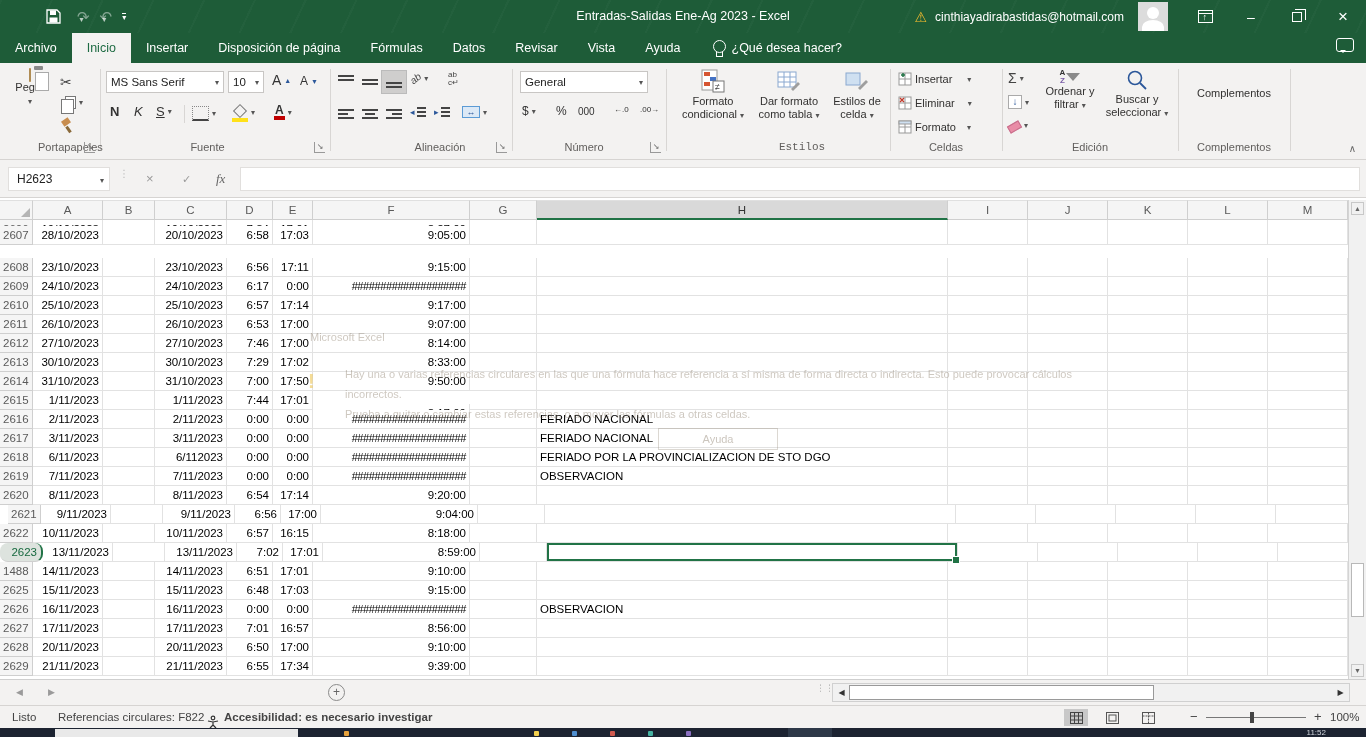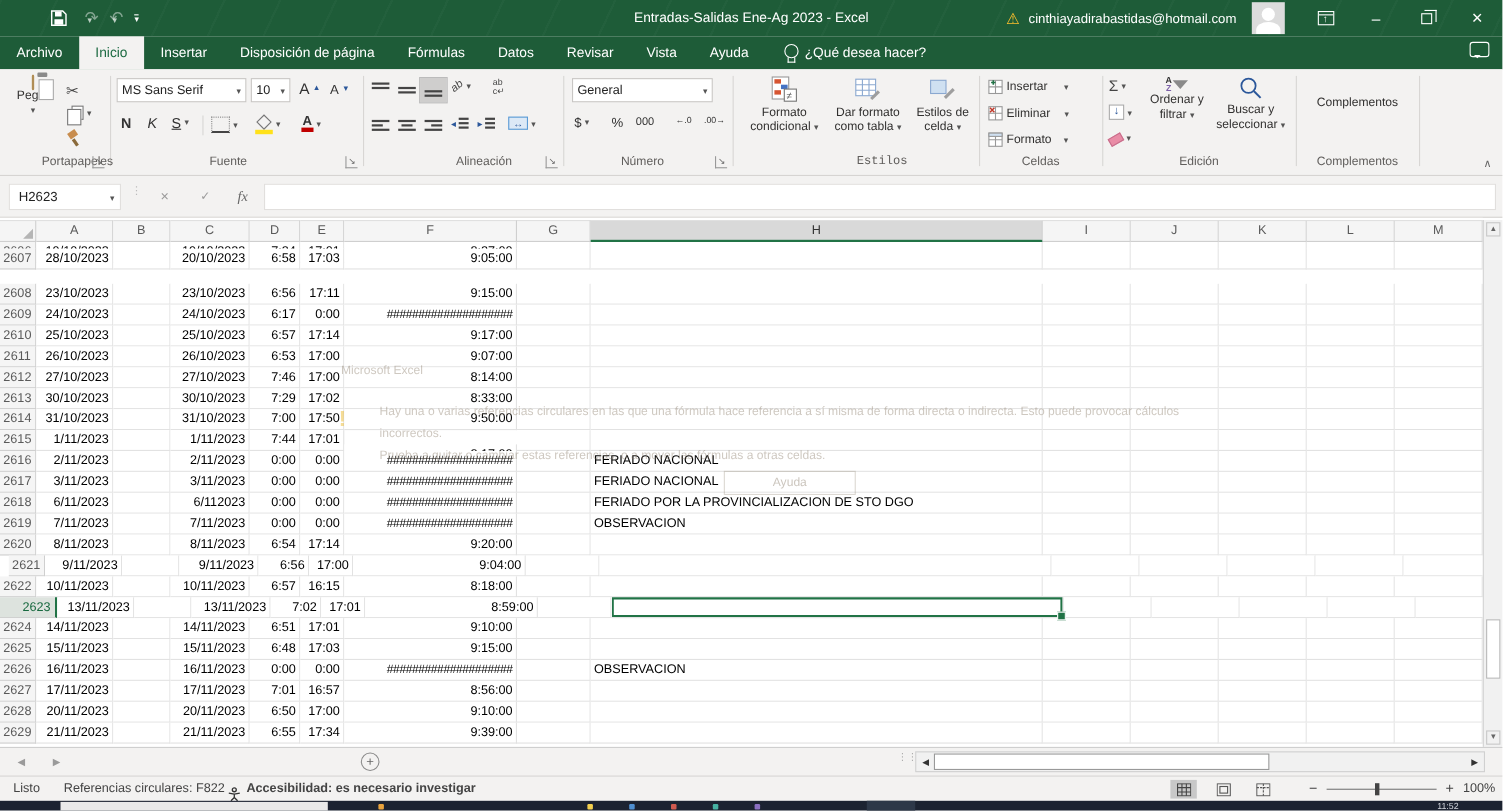--- a/index.html
+++ b/index.html
@@ -726,37 +726,37 @@
           <div class="cell ar" style="width: 157px;">8:18:00</div>
           <div class="cell" style="width: 67px;"></div>
           <div class="cell" style="width: 411px;"></div>
           <div class="cell" style="width: 80px;"></div>
           <div class="cell" style="width: 80px;"></div>
           <div class="cell" style="width: 80px;"></div>
           <div class="cell" style="width: 80px;"></div>
           <div class="cell" style="width: 80px;"></div>
         </div>
         <div class="grow" style="top: 345px;">
-          <div class="cell rowhdr selhdr" style="width: 52px;">2623</div>
+          <div class="cell rowhdr selhdr" style="width: 43px; border-radius: 8px;">2623</div>
           <div class="cell ar" style="width: 70px;">13/11/2023</div>
           <div class="cell" style="width: 52px;"></div>
           <div class="cell ar" style="width: 72px;">13/11/2023</div>
           <div class="cell ar" style="width: 46px;">7:02</div>
           <div class="cell ar" style="width: 40px;">17:01</div>
           <div class="cell ar" style="width: 157px;">8:59:00</div>
           <div class="cell" style="width: 67px;"></div>
           <div class="cell active-cell" style="width: 411px;"></div>
           <div class="cell" style="width: 80px;"></div>
           <div class="cell" style="width: 80px;"></div>
           <div class="cell" style="width: 80px;"></div>
           <div class="cell" style="width: 80px;"></div>
           <div class="cell" style="width: 80px;"></div>
         </div>
         <div class="grow" style="top: 364px;">
-          <div class="cell rowhdr" style="width: 33px;">2624</div>
+          <div class="cell rowhdr" style="width: 33px;">1488</div>
           <div class="cell ar" style="width: 70px;">14/11/2023</div>
           <div class="cell" style="width: 52px;"></div>
           <div class="cell ar" style="width: 72px;">14/11/2023</div>
           <div class="cell ar" style="width: 46px;">6:51</div>
           <div class="cell ar" style="width: 40px;">17:01</div>
           <div class="cell ar" style="width: 157px;">9:10:00</div>
           <div class="cell" style="width: 67px;"></div>
           <div class="cell" style="width: 411px;"></div>
           <div class="cell" style="width: 80px;"></div>
           <div class="cell" style="width: 80px;"></div>

